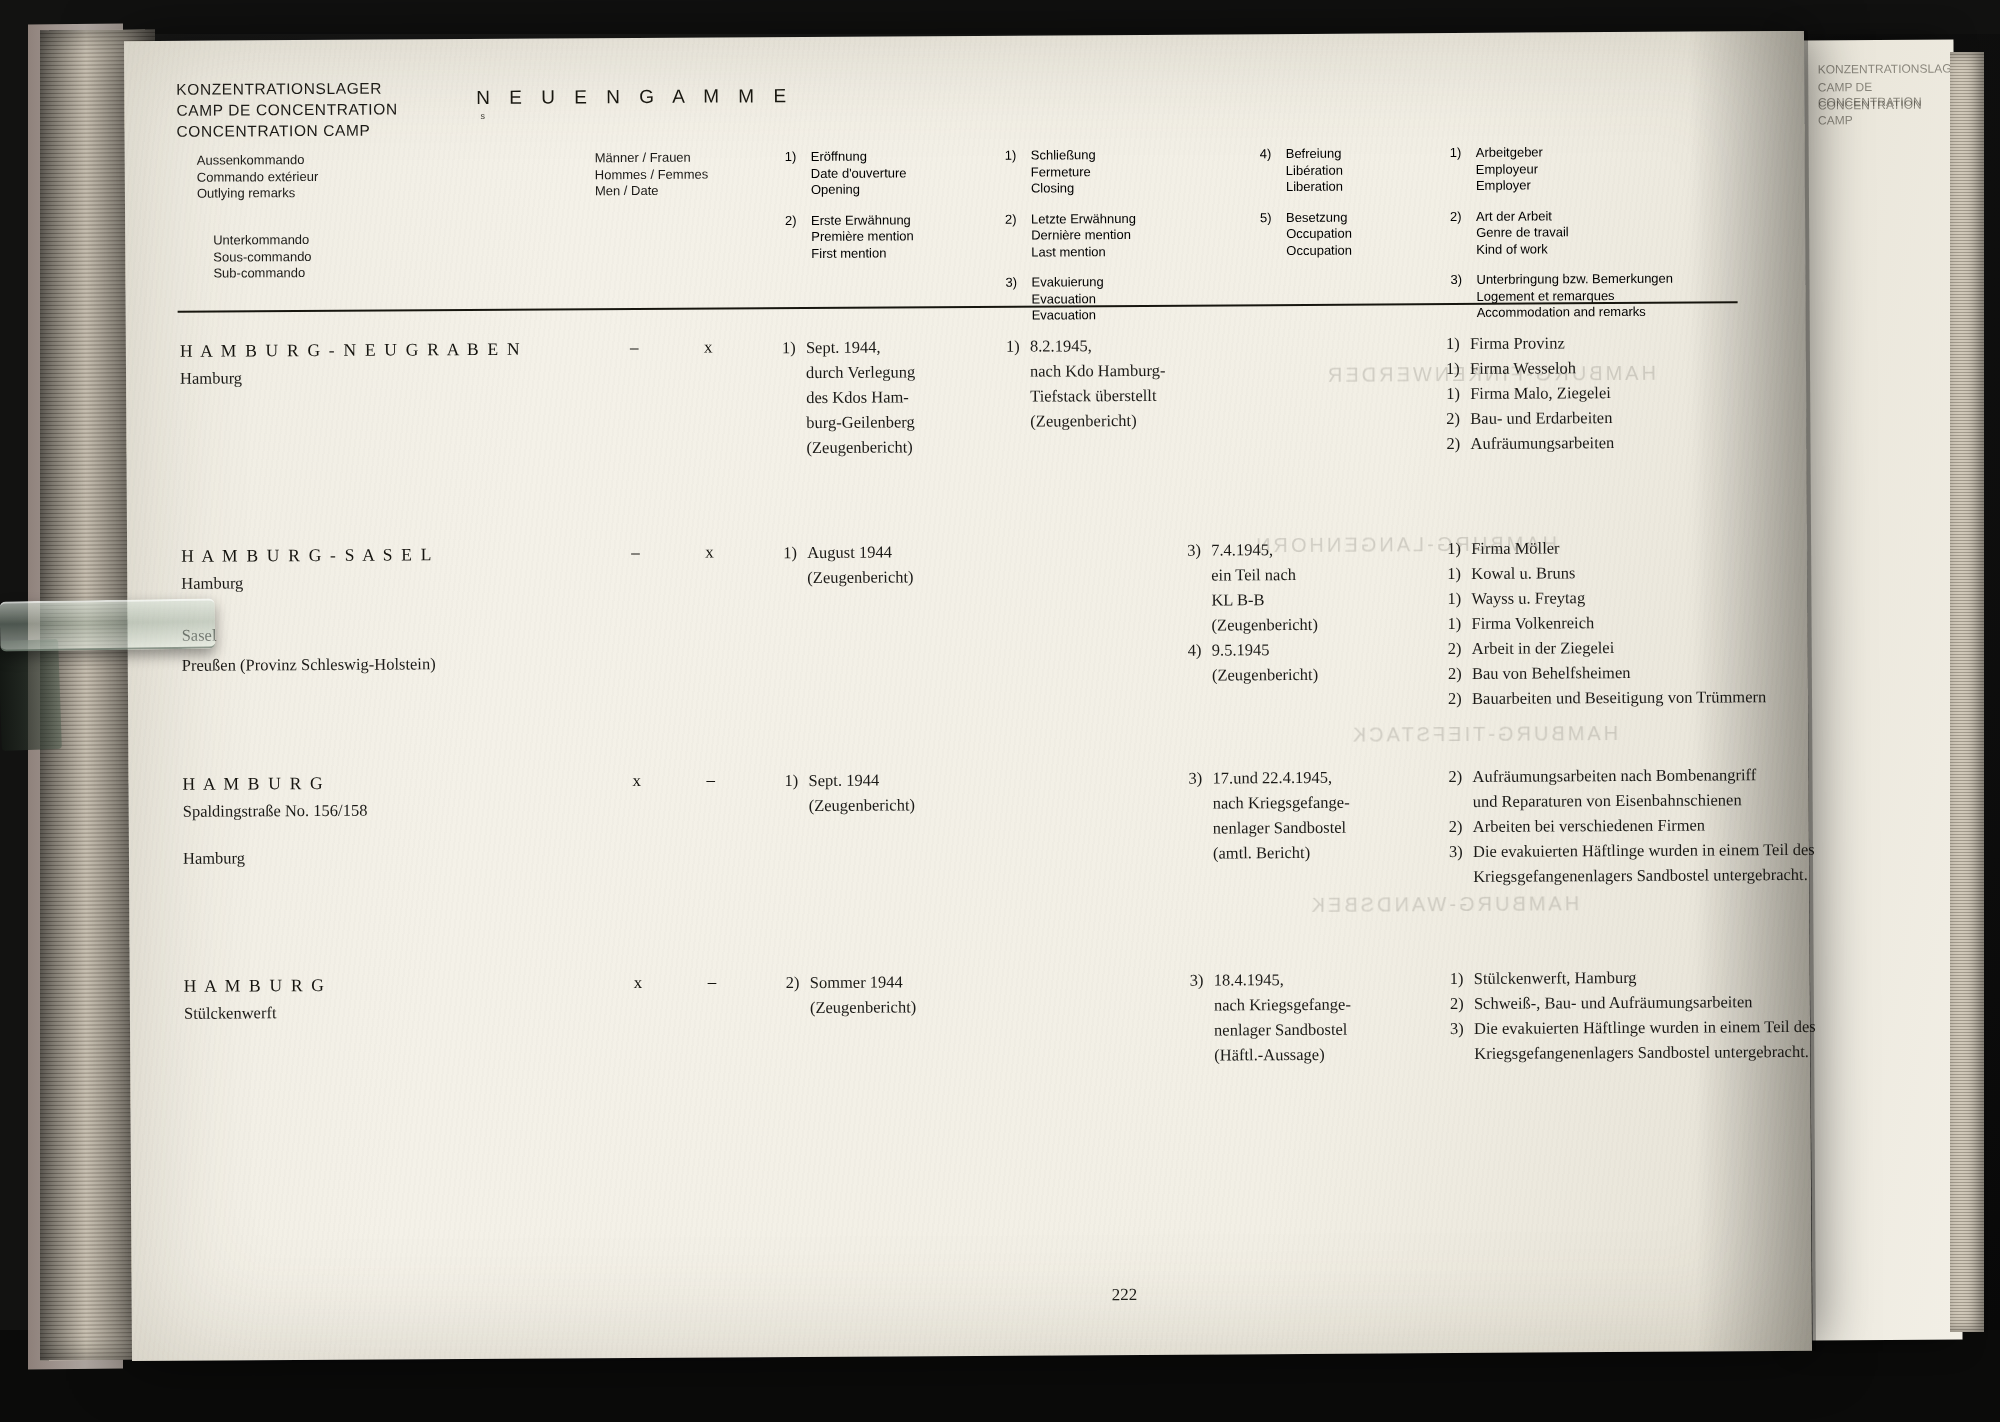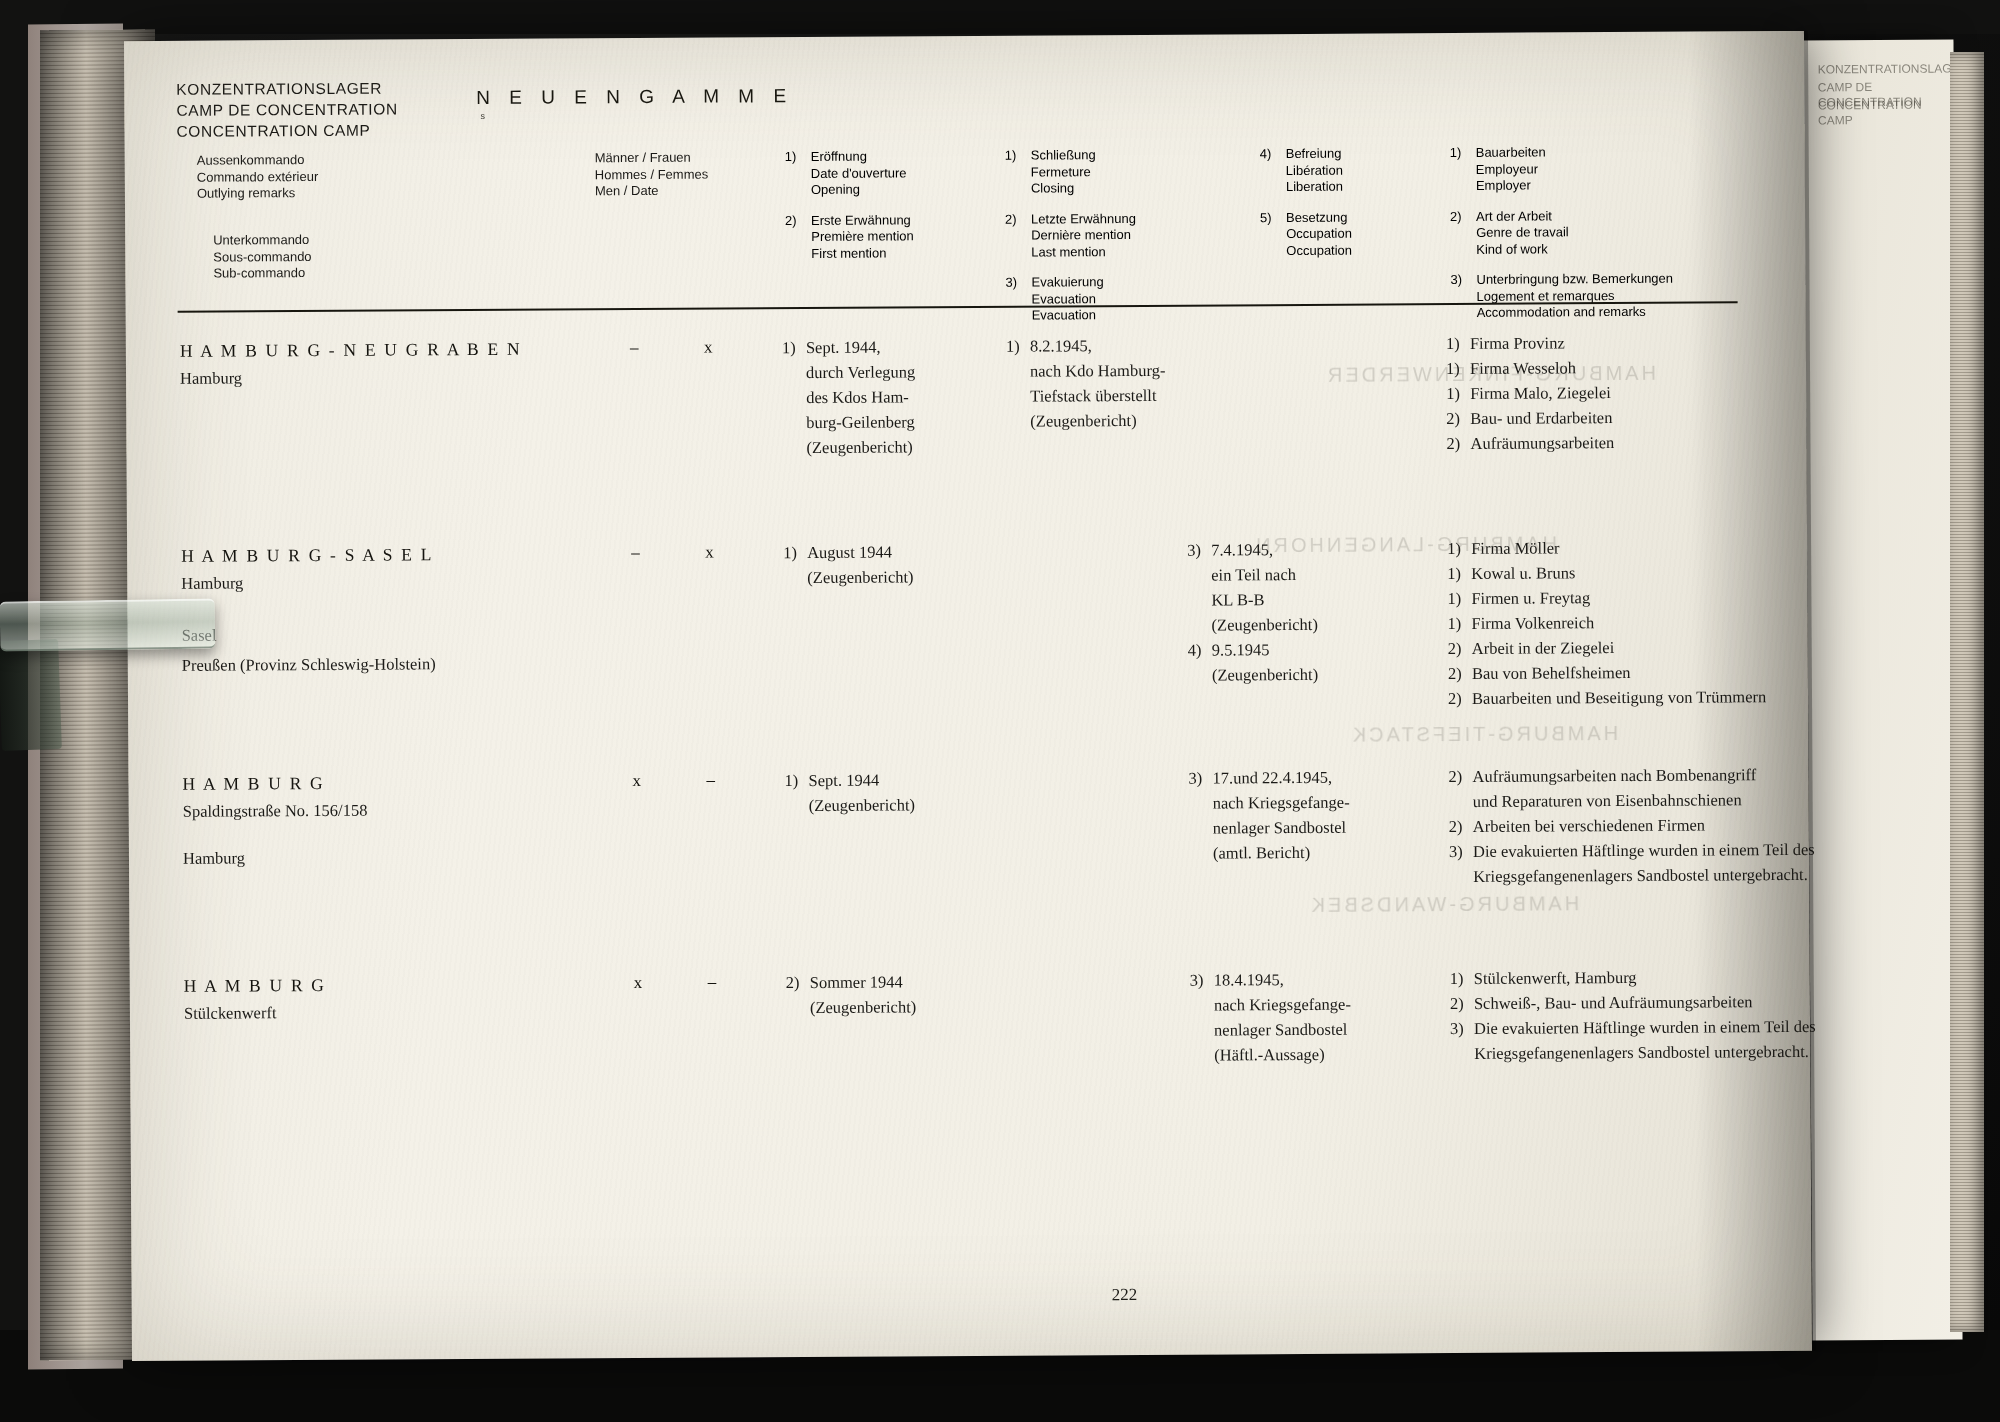--- a/index.html
+++ b/index.html
@@ -205,21 +205,21 @@
         <span class="lg-num">5)</span>
         <span class="lg-txt">Besetzung
 Occupation
 Occupation</span>
       </div>
     </div>
 
     <div class="legend-col" style="left:1325px;top:112px;width:330px;">
       <div class="lg-item">
         <span class="lg-num">1)</span>
-        <span class="lg-txt">Bauarbeiten
+        <span class="lg-txt">Arbeitgeber
 Employeur
 Employer</span>
       </div>
       <div class="lg-item">
         <span class="lg-num">2)</span>
         <span class="lg-txt">Art der Arbeit
 Genre de travail
 Kind of work</span>
       </div>
       <div class="lg-item">
@@ -318,21 +318,21 @@
         <div class="li">
             <span class="n">1)</span>
             <span class="t">Firma Möller</span>
           </div>
         <div class="li">
             <span class="n">1)</span>
             <span class="t">Kowal u. Bruns</span>
           </div>
         <div class="li">
             <span class="n">1)</span>
-            <span class="t">Firmen u. Freytag</span>
+            <span class="t">Wayss u. Freytag</span>
           </div>
         <div class="li">
             <span class="n">1)</span>
             <span class="t">Firma Volkenreich</span>
           </div>
         <div class="li">
             <span class="n">2)</span>
             <span class="t">Arbeit in der Ziegelei</span>
           </div>
         <div class="li">

